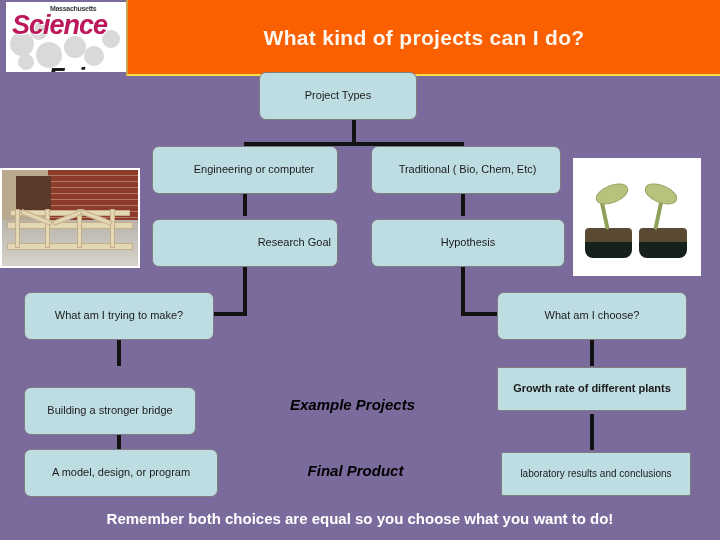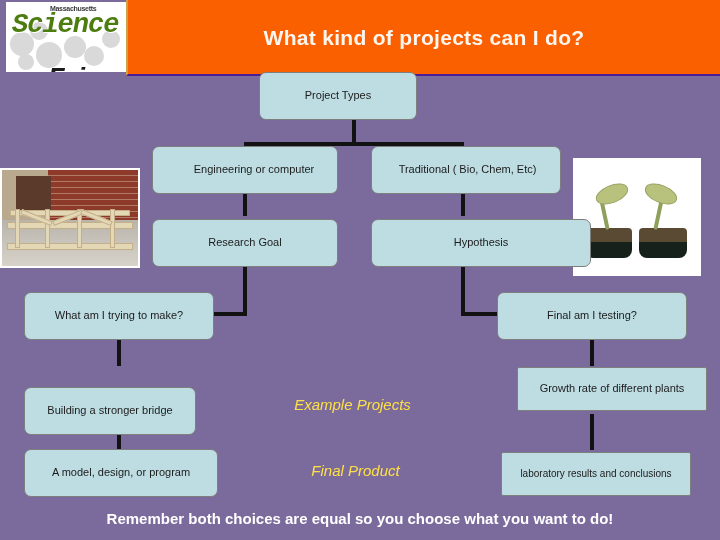--- a/index.html
+++ b/index.html
@@ -25,21 +25,21 @@
 
   
   .header-bar {
     position: absolute;
     left: 126px;
     top: 0;
     width: 594px;
     height: 76px;
     background: #fa5f00;
     border-left: 2px solid #caa24a;
-    border-bottom: 2px solid #4c1d95;
+    border-bottom: 2px solid #fde047;
     box-sizing: border-box;
   }
   .header-title {
     position: absolute;
     left: 0; right: 0;
     top: 26px;
     text-align: center;
     color: #fdf6ee;
     font-size: 21px;
     font-weight: bold;
@@ -70,23 +70,23 @@
     font-family: "Liberation Sans", sans-serif;
     white-space: nowrap;
   }
   .logo-science {
     position: absolute;
     left: 6px;
     top: 8px;
     font-size: 27px;
     font-weight: bold;
     font-style: italic;
-    color: #4d7c0f;
+    color: #be185d;
     letter-spacing: -1px;
-    font-family: Liberation Mono, monospace;
+    font-family: Liberation Sans, sans-serif;
     text-shadow: 1px 1px 0 #ffffff;
   }
   .logo-fair {
     position: absolute;
     left: 42px;
     top: 34px;
     font-size: 27px;
     font-weight: bold;
     font-style: italic;
     color: #1a1a1a;
@@ -117,22 +117,22 @@
   
   .conn {
     position: absolute;
     background: #121212;
   }
 
   
   .center-label {
     position: absolute;
     text-align: center;
-    color: #fde047;
-    font-weight: normal;
+    color: #000000;
+    font-weight: bold;
     font-style: italic;
     font-size: 15px;
     font-family: "Liberation Sans", sans-serif;
   }
 
   
   .footer-note {
     position: absolute;
     left: 0;
     top: 510px;
@@ -292,38 +292,38 @@
     <span>Project Types</span>
   </div>
 
   <div class="node" style="left:152px; top:146px; width:186px; height:48px;padding-left:24px;">
     <span>Engineering or computer</span>
   </div>
   <div class="node" style="left:371px; top:146px; width:190px; height:48px;padding-left:9px;">
     <span>Traditional ( Bio, Chem, Etc)</span>
   </div>
 
-  <div class="node" style="left:152px; top:219px; width:186px; height:48px;">
+  <div class="node" style="left:152px; top:219px; width:186px; height:48px;justify-content:flex-end;">
     <span>Research Goal</span>
   </div>
-  <div class="node" style="left:371px; top:219px; width:220px; height:48px;justify-content:center;">
+  <div class="node" style="left:371px; top:219px; width:194px; height:48px;justify-content:center;">
     <span>Hypothesis</span>
   </div>
 
   <div class="node" style="left:24px; top:292px; width:190px; height:48px;">
     <span>What am I trying to make?</span>
   </div>
   <div class="node" style="left:497px; top:292px; width:190px; height:48px;">
-    <span>Final am I testing?</span>
+    <span>What am I choose?</span>
   </div>
 
   <div class="node" style="left:24px; top:365px; width:172px; height:48px;margin-top:22px;">
     <span>Building a stronger bridge</span>
   </div>
-  <div class="node sq" style="left:517px; top:367px; width:190px; height:44px;">
+  <div class="node sq" style="left:497px; top:367px; width:190px; height:44px;font-weight:bold;">
     <span>Growth rate of different plants</span>
   </div>
   <div class="center-label" style="left:255px; top:396px; width:195px;">Example Projects</div>
 
   <div class="node" style="left:24px; top:449px; width:194px; height:48px;align-items:center;">
     <span>A model, design, or program</span>
   </div>
   <div class="node sq" style="left:501px; top:452px; width:190px; height:44px;">
     <span style="font-size:10px;">laboratory results and conclusions</span>
   </div>

